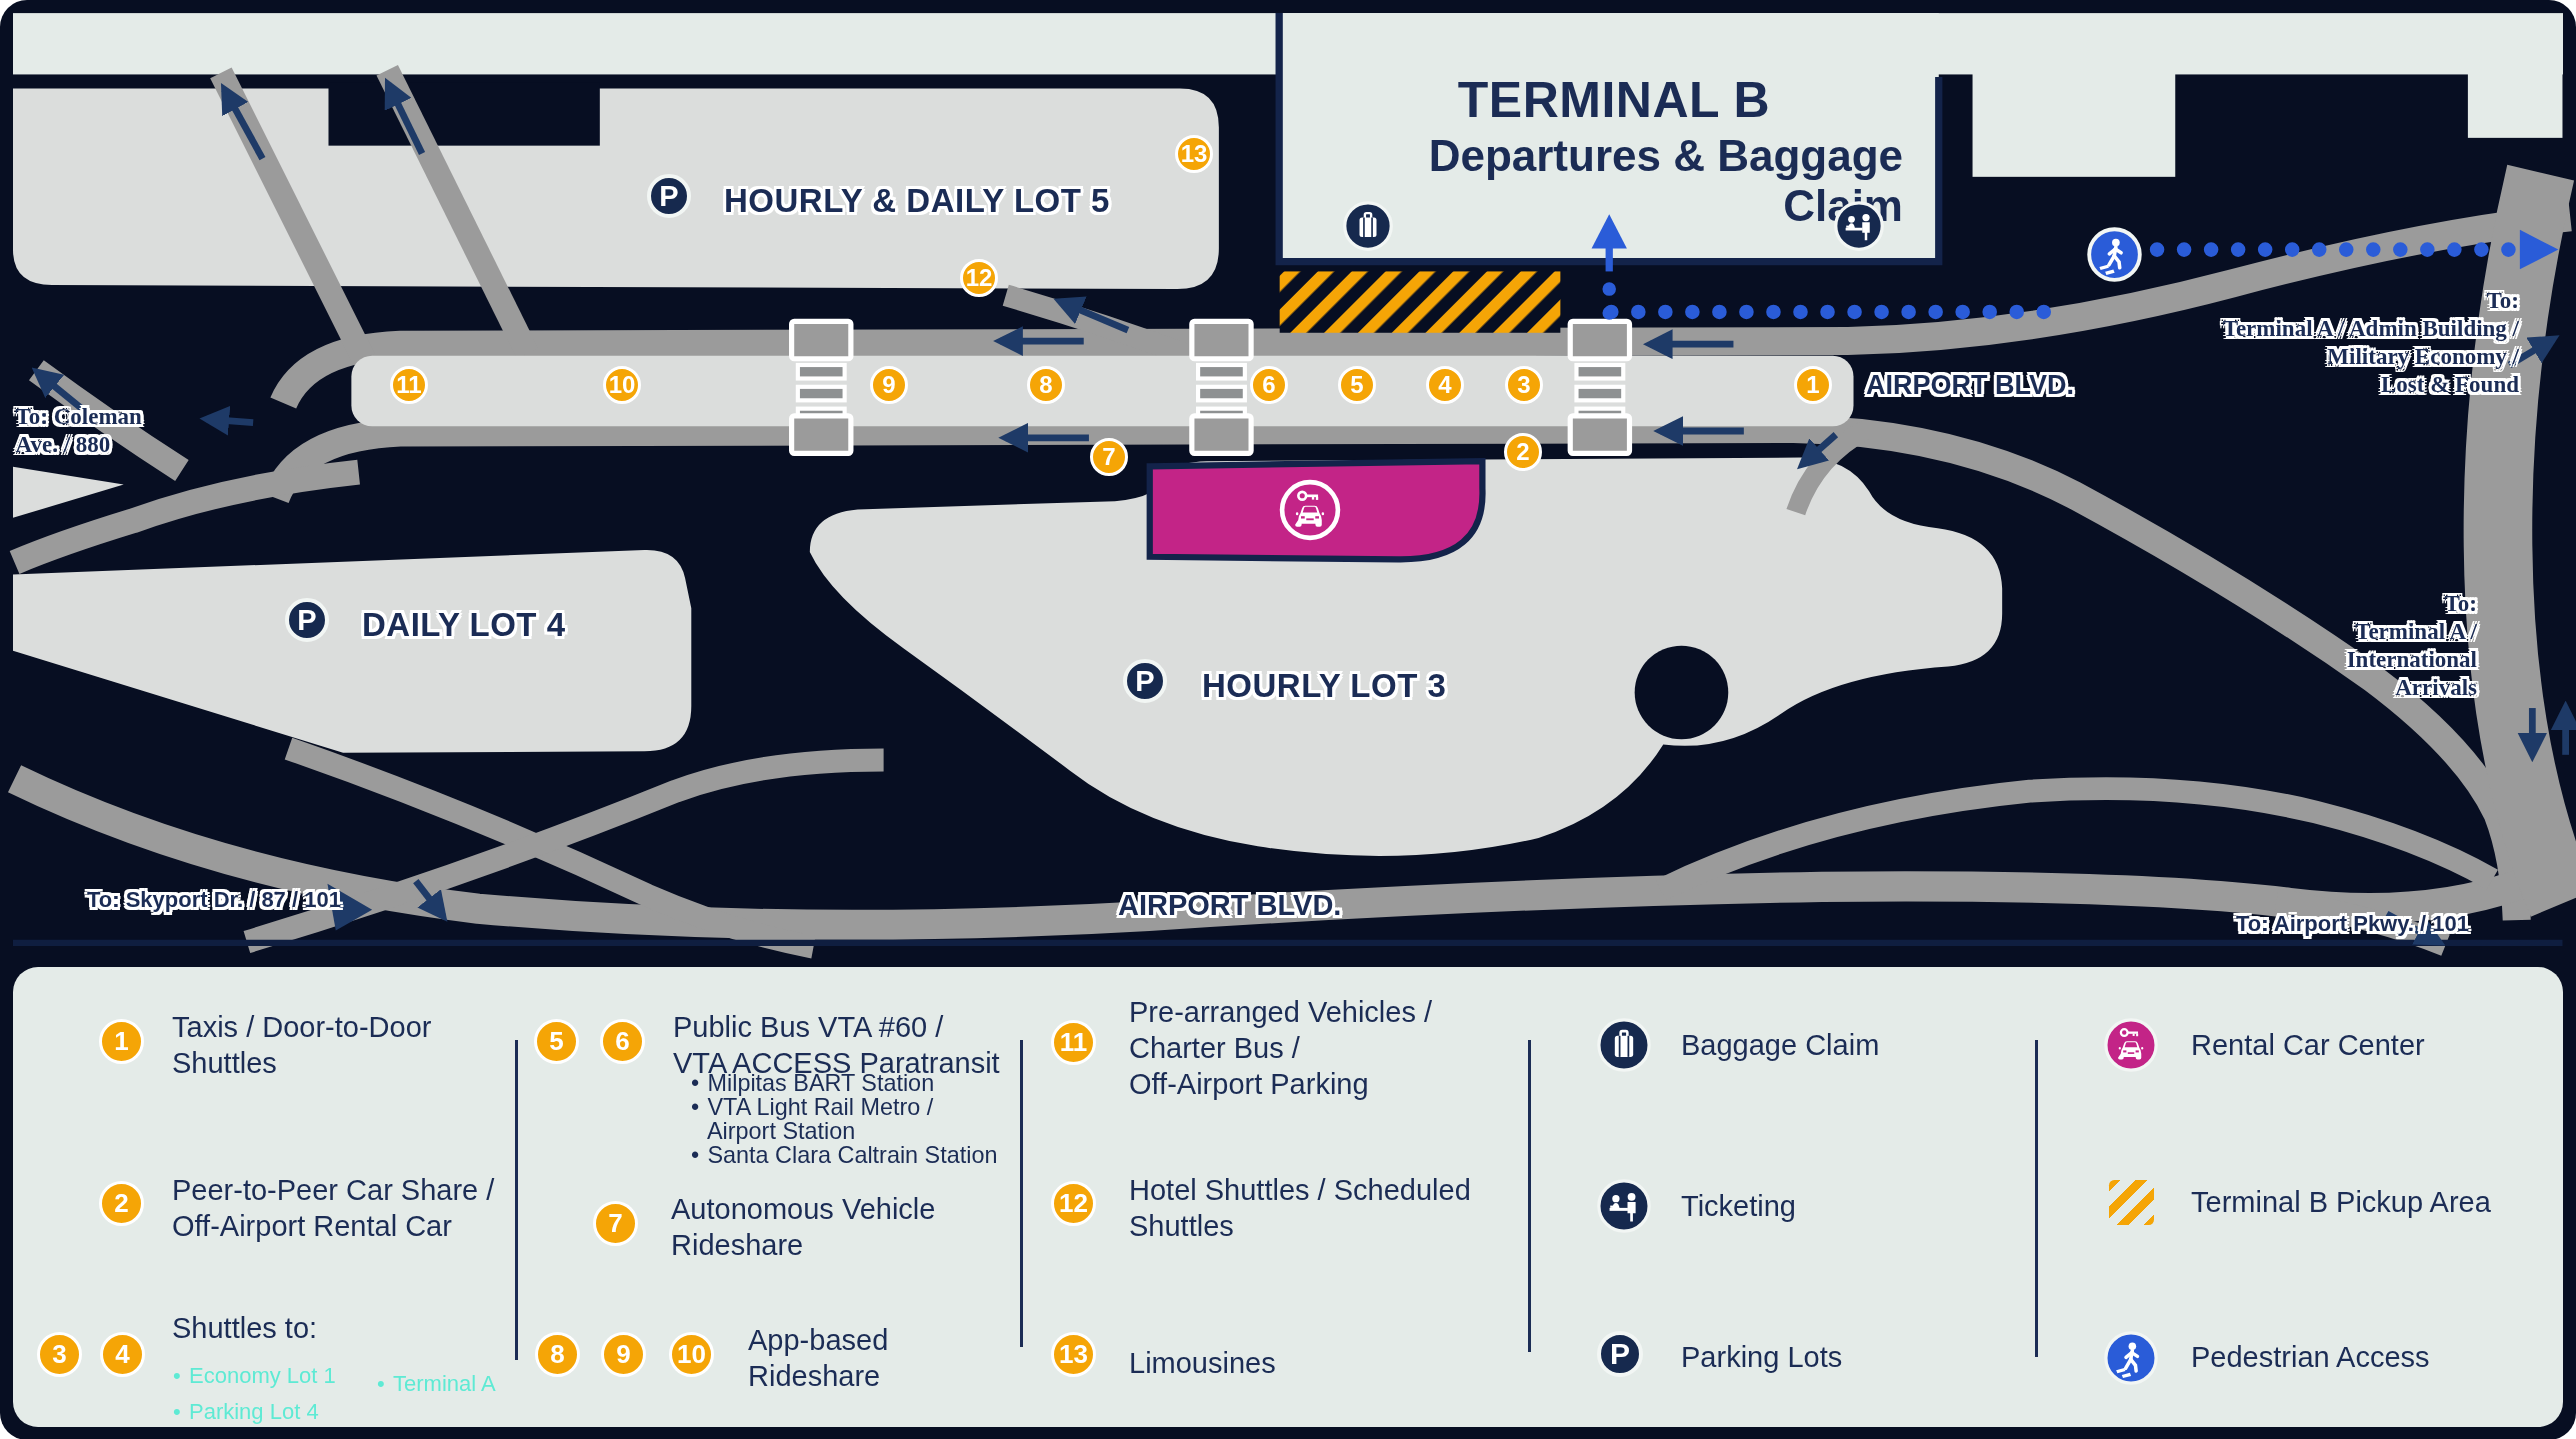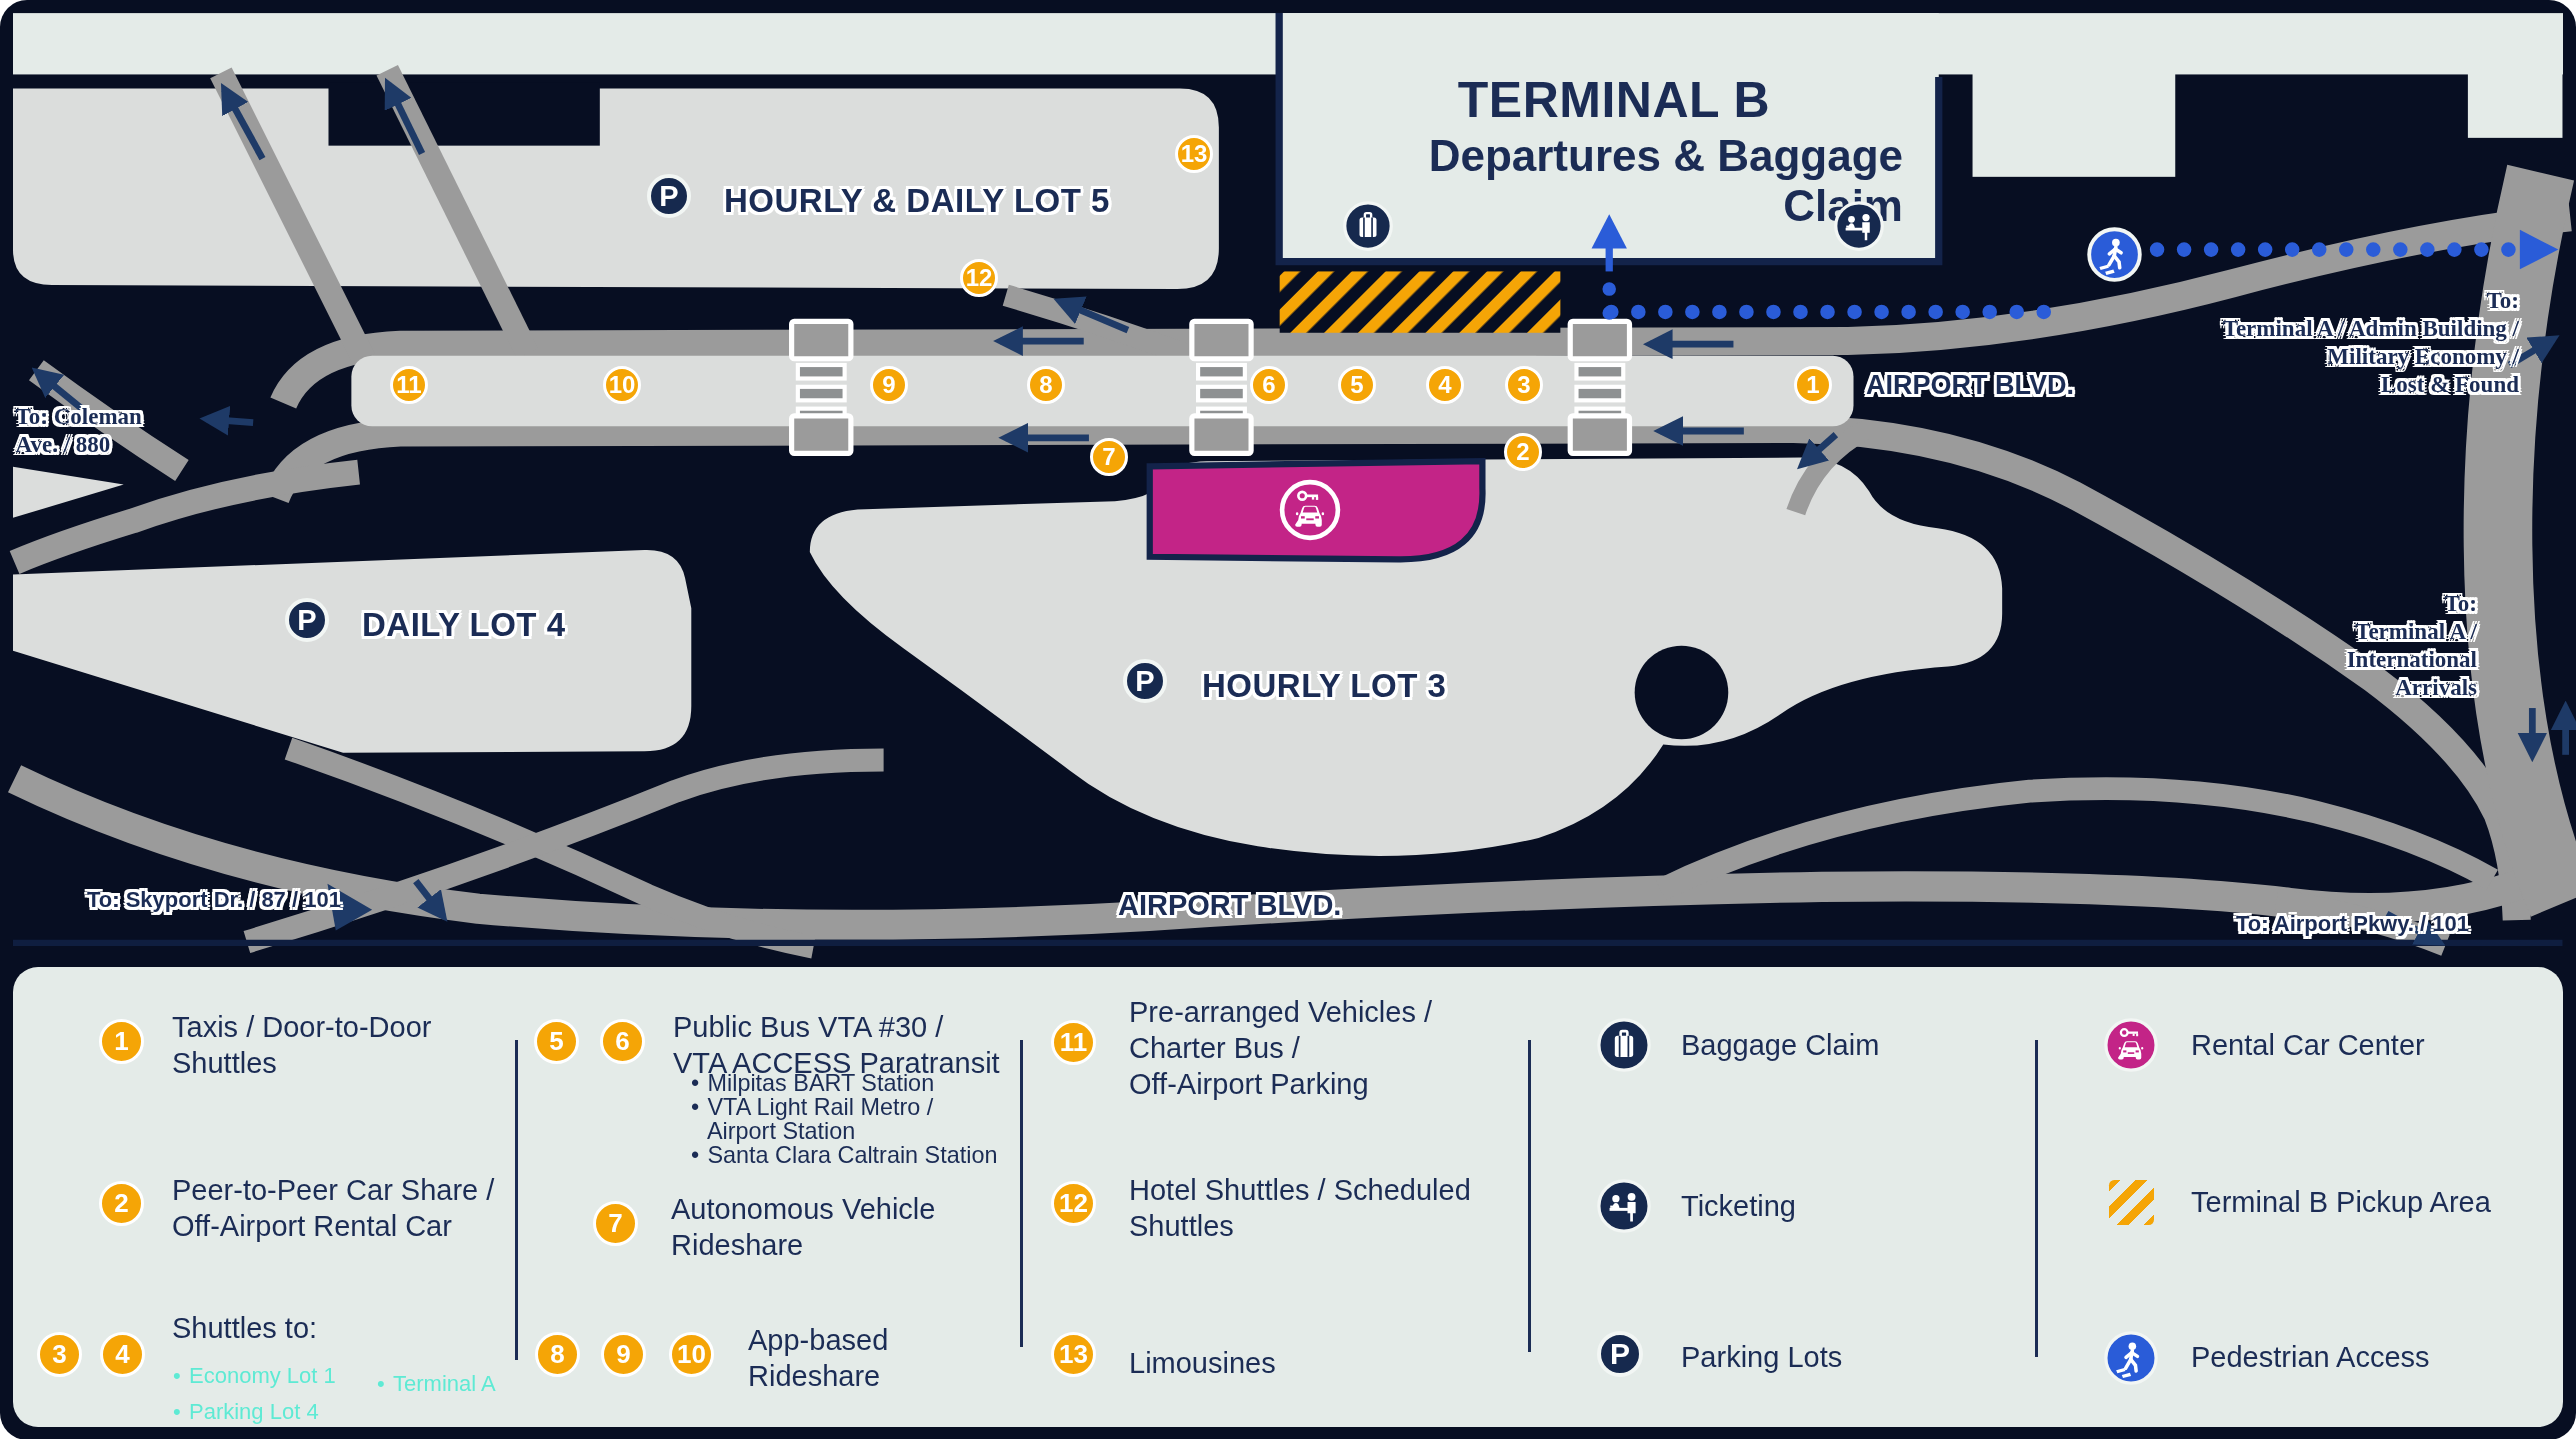--- a/index.html
+++ b/index.html
@@ -347,21 +347,21 @@
   <div class="abs ltext" style="left:172px;top:1172px;">
     <div>Peer-to-Peer Car Share /</div>
     <div>Off-Airport Rental Car</div>
   </div>
   <div class="abs ltext" style="left:172px;top:1310px;">Shuttles to:</div>
   <div class="abs lsub bull" style="left:173px;top:1358px;">Economy Lot 1</div>
   <div class="abs lsub bull" style="left:173px;top:1394px;">Parking Lot 4</div>
   <div class="abs lsub bull" style="left:377px;top:1358px;margin-top:8px;">Terminal A</div>
 
   <div class="abs ltext" style="left:673px;top:1009px;">
-    <div>Public Bus VTA #30 /</div>
+    <div>Public Bus VTA #60 /</div>
     <div>VTA ACCESS Paratransit</div>
   </div>
   <div class="abs vsub bull" style="left:691px;top:1072px;">Milpitas BART Station</div>
   <div class="abs vsub bull" style="left:691px;top:1096px;">VTA Light Rail Metro /</div>
   <div class="abs vsub cont" style="left:691px;top:1120px;">Airport Station</div>
   <div class="abs vsub bull" style="left:691px;top:1144px;">Santa Clara Caltrain Station</div>
   <div class="abs ltext" style="left:671px;top:1191px;">
     <div>Autonomous Vehicle</div>
     <div>Rideshare</div>
   </div>

